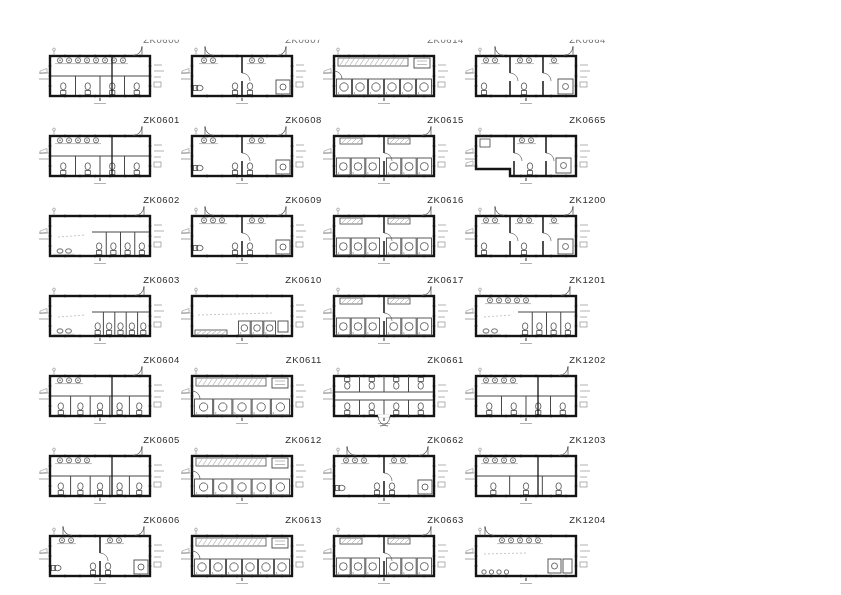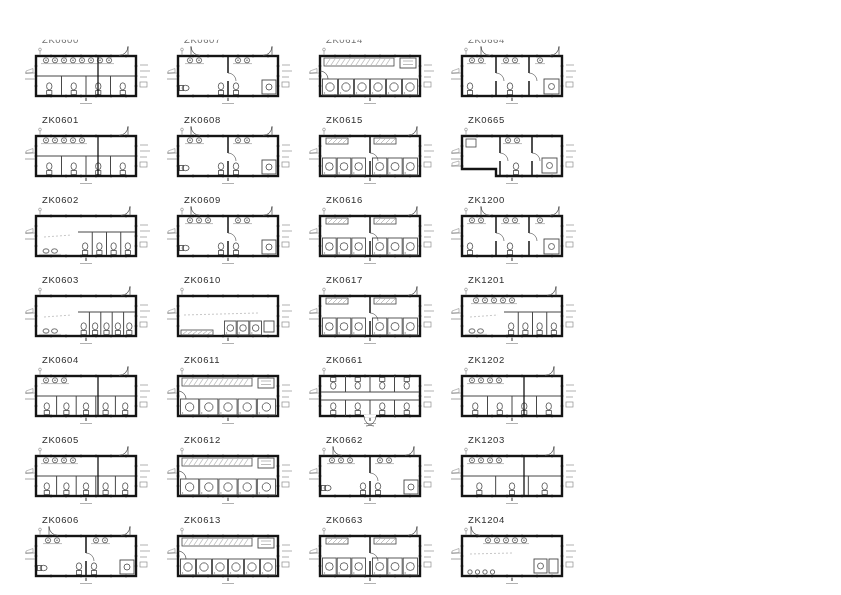--- a/index.html
+++ b/index.html
@@ -1,22 +1,22 @@
 <!DOCTYPE html>
 <html><head>
 <meta charset="utf-8">
 <style>
   html,body{margin:0;padding:0;}
   body{
     width:841px;height:595px;background:#ffffff;overflow:hidden;position:relative;
     font-family:"Liberation Sans",sans-serif;
   }
   #sheet{
-    position:absolute;left:24px;top:34px;
-    display:grid;grid-template-columns:repeat(4,142px);grid-auto-rows:80px;
+    position:absolute;left:38px;top:34px;
+    display:grid;grid-template-columns:repeat(4,142px);grid-auto-rows:80px;text-align:right;
   }
   .cell{position:relative;}
   .label{
     margin-left:18px;height:11px;line-height:11px;
     font-size:9.5px;letter-spacing:.6px;color:#2e2e2e;white-space:nowrap;
   }
   
   .cell:nth-child(-n+4) .label{clip-path:inset(52% 0 0 0);color:#6f6f6f;}
   svg.plan{display:block;margin-top:1px;}
 </style>

